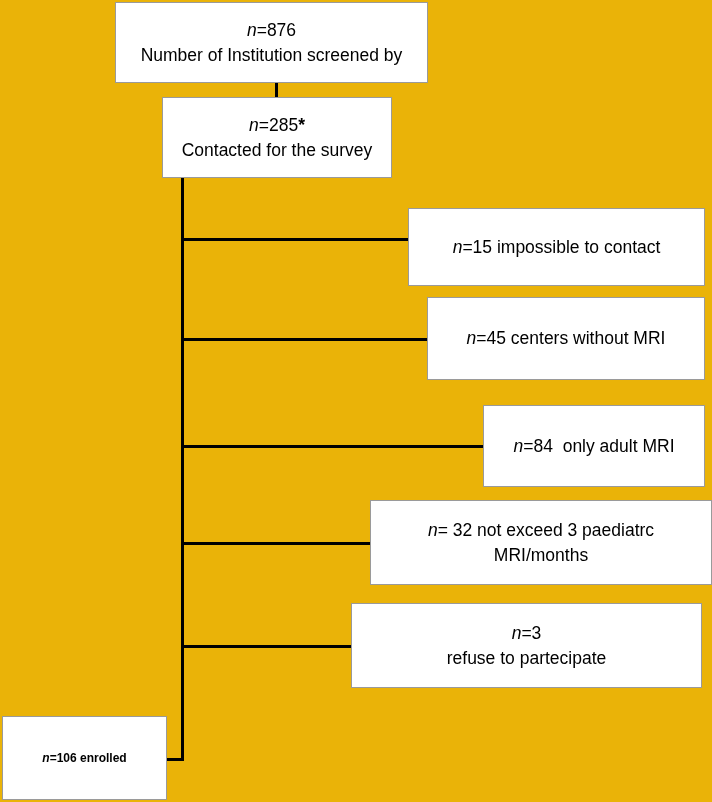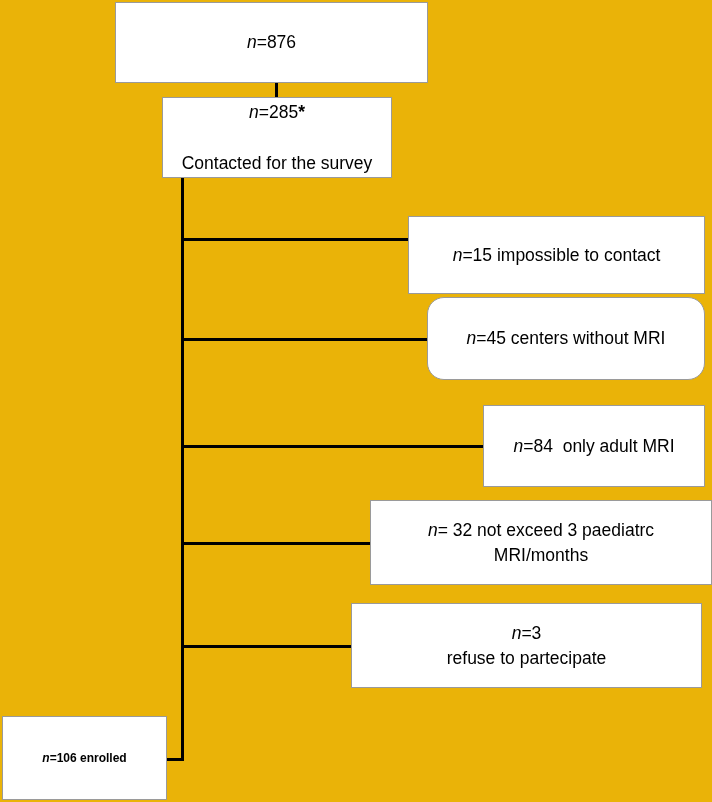--- a/index.html
+++ b/index.html
@@ -53,23 +53,23 @@
   .conn {
     position: absolute;
     background: #000000;
     z-index: 1;
   }
   .conn.v { width: 3px; }
   .conn.h { height: 3px; }
 
   
   #node-screened   { left: 115px; top: 2px;   width: 313px; height: 81px; }
-  #node-contacted  { left: 162px; top: 97px;  width: 230px; height: 81px; justify-content: space-between; }
-  #node-excl-1     { left: 408px; top: 216px; width: 297px; height: 78px; }
-  #node-excl-2     { left: 427px; top: 297px; width: 278px; height: 83px; border-radius: 17px; }
+  #node-contacted  { left: 162px; top: 97px;  width: 230px; height: 81px; }
+  #node-excl-1     { left: 408px; top: 208px; width: 297px; height: 78px; }
+  #node-excl-2     { left: 427px; top: 297px; width: 278px; height: 83px; }
   #node-excl-3     { left: 483px; top: 405px; width: 222px; height: 82px; justify-content: center; }
   #node-excl-4     { left: 370px; top: 500px; width: 342px; height: 85px; }
   #node-excl-5     { left: 351px; top: 603px; width: 351px; height: 85px; }
   #node-enrolled   { left: 2px;   top: 716px; width: 165px; height: 84px; }
 
   
   #conn-screened-contacted { left: 275px; top: 83px;  height: 15px; }
   #conn-spine              { left: 181px; top: 178px; height: 583px; }
   #conn-branch-1           { left: 181px; top: 238px; width: 229px; }
   #conn-branch-2           { left: 181px; top: 338px; width: 248px; }
@@ -78,20 +78,21 @@
   #conn-branch-5           { left: 181px; top: 645px; width: 172px; }
   #conn-enrolled           { left: 165px; top: 758px; width: 19px; }
 </style>
 </head>
 <body>
 
 <div id="flowchart">
 
   <div class="node" id="node-screened">
     <span class="line"><i class="nvar">n</i><span>=876</span></span>
+    <span class="line">Number of Institution screened by</span>
   </div>
 
   <div class="conn v" id="conn-screened-contacted"></div>
 
   <div class="node" id="node-contacted">
     <span class="line"><i class="nvar">n</i><span>=285</span><span class="star">*</span></span>
     <span class="line">Contacted for the survey</span>
   </div>
 
   <div class="conn v" id="conn-spine"></div>

